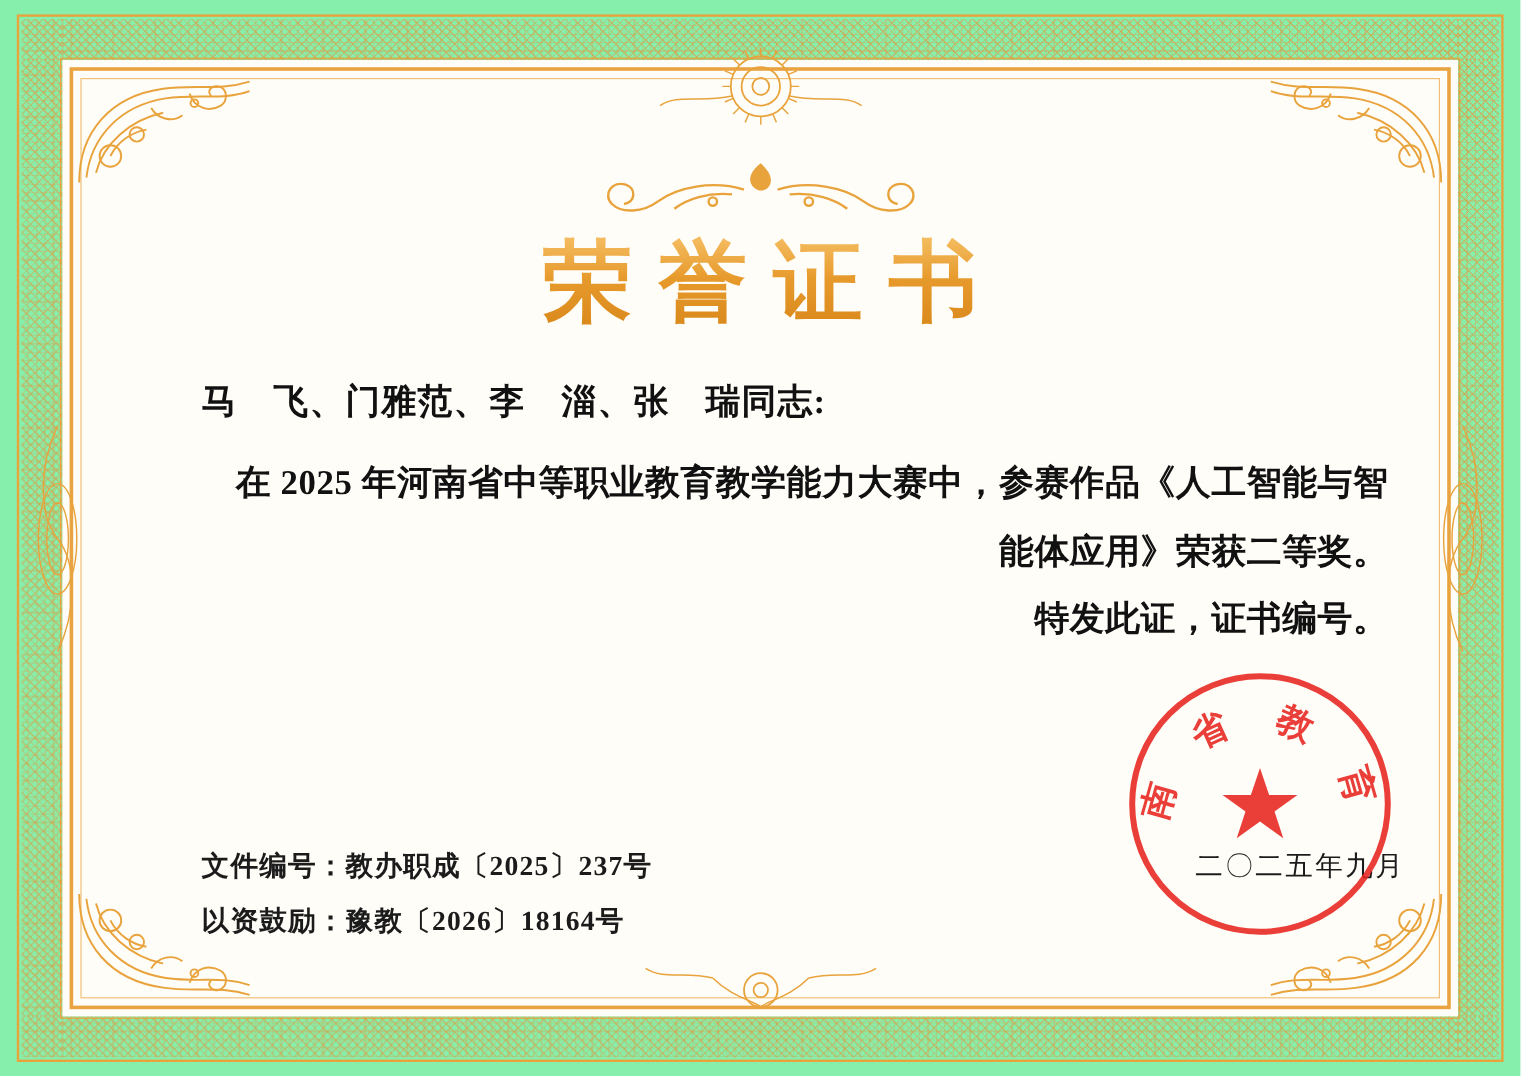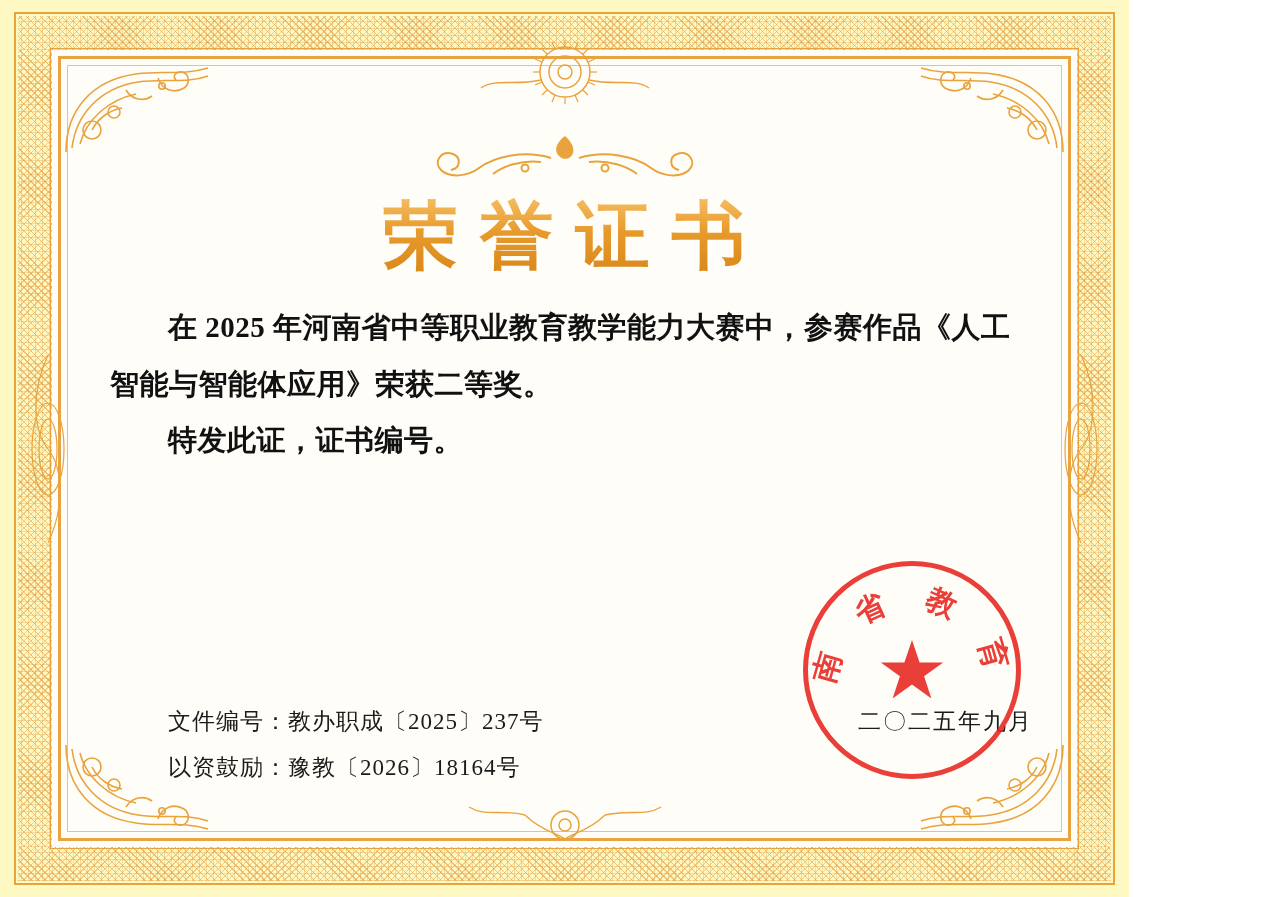--- a/index.html
+++ b/index.html
@@ -10,23 +10,23 @@
   }
   body {
     width: 1269px;
     height: 897px;
     font-family: "Liberation Serif", "DejaVu Serif", serif;
     overflow: hidden;
   }
 
   .certificate {
     position: relative;
-    width: 1129px;
+    width: 1267px;
     height: 897px;
-    background: #fef9c3;
+    background: #86efac;
     box-sizing: border-box;
     padding-left: 16px;
   }
 
   
   .border-outer {
     position: absolute;
     left: 14px;
     top: 12px;
     right: 14px;
@@ -172,33 +172,34 @@
     margin-top: 20px;
     font-size: 29px;
     line-height: 1.95;
     color: #111;
     font-weight: bold;
     letter-spacing: 0.5px;
   }
   .body-text p {
     margin: 0;
     text-indent: 2em;
+    text-align: right;
   }
 
   .footer-block {
     position: absolute;
     left: 58px;
     bottom: 6px;
     font-size: 23px;
     line-height: 2.0;
     color: #1b1b1b;
     letter-spacing: 1px;
     font-weight: normal;
   }
-  .footer-block .row { white-space: nowrap; }
+  .footer-block .row { white-space: nowrap; font-weight: bold; }
 
   
   .seal {
     position: absolute;
     right: 108px;
     bottom: 118px;
     width: 208px;
     height: 208px;
     border-radius: 50%;
     border: 5px solid #e8241f;
@@ -360,20 +361,23 @@
         <path d="M204 30 C 230 22, 260 28, 276 40 C 288 49, 306 50, 314 42 C 322 34, 314 22, 302 26 C 294 29, 294 40, 304 42"></path>
         <path d="M166 34 C 146 32, 128 38, 118 46"></path>
         <path d="M214 34 C 234 32, 252 38, 262 46"></path>
         <circle cx="150" cy="40" r="3.5"></circle>
         <circle cx="230" cy="40" r="3.5"></circle>
       </svg>
     </div>
 
     <div class="cert-title">荣誉证书</div>
 
+    <div class="salutation">
+      <span class="names">马　飞、门雅范、李　淄、张　瑞</span><span>同志:</span>
+    </div>
 
     <div class="body-text">
       <p>在 2025 年河南省中等职业教育教学能力大赛中，参赛作品《人工智能与智能体应用》荣获二等奖。</p>
       <p>特发此证，证书编号。</p>
     </div>
 
     <div class="footer-block">
       <div class="row">
         <span>文件编号：</span><span>教办职成〔2025〕237号</span>
       </div>

